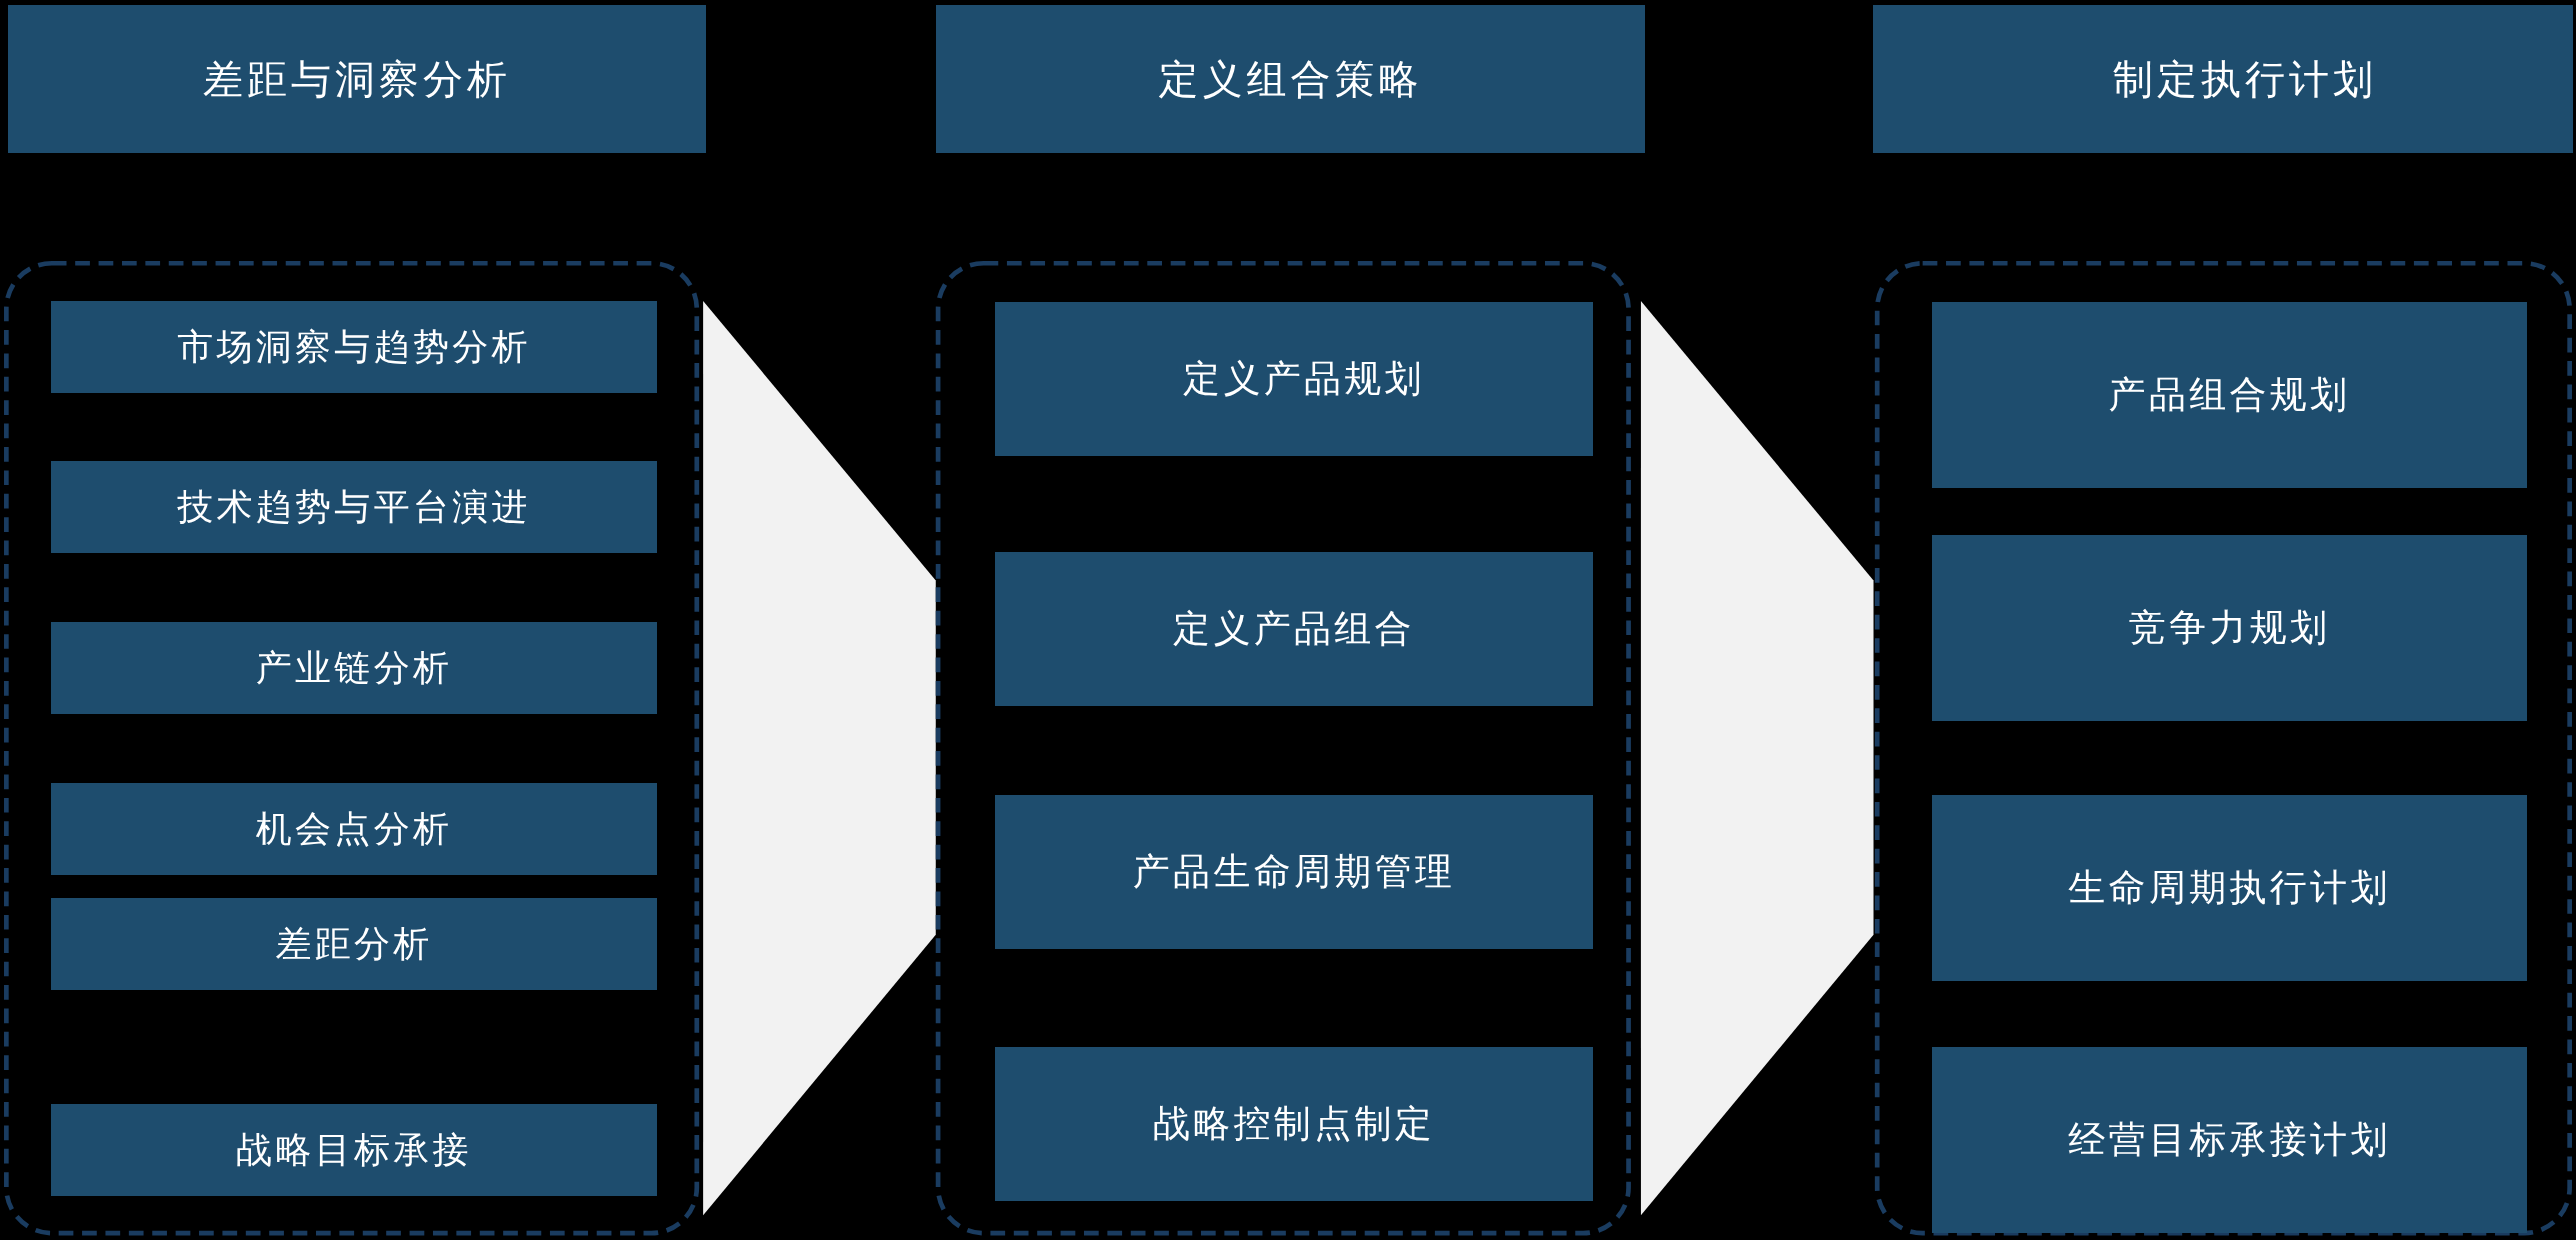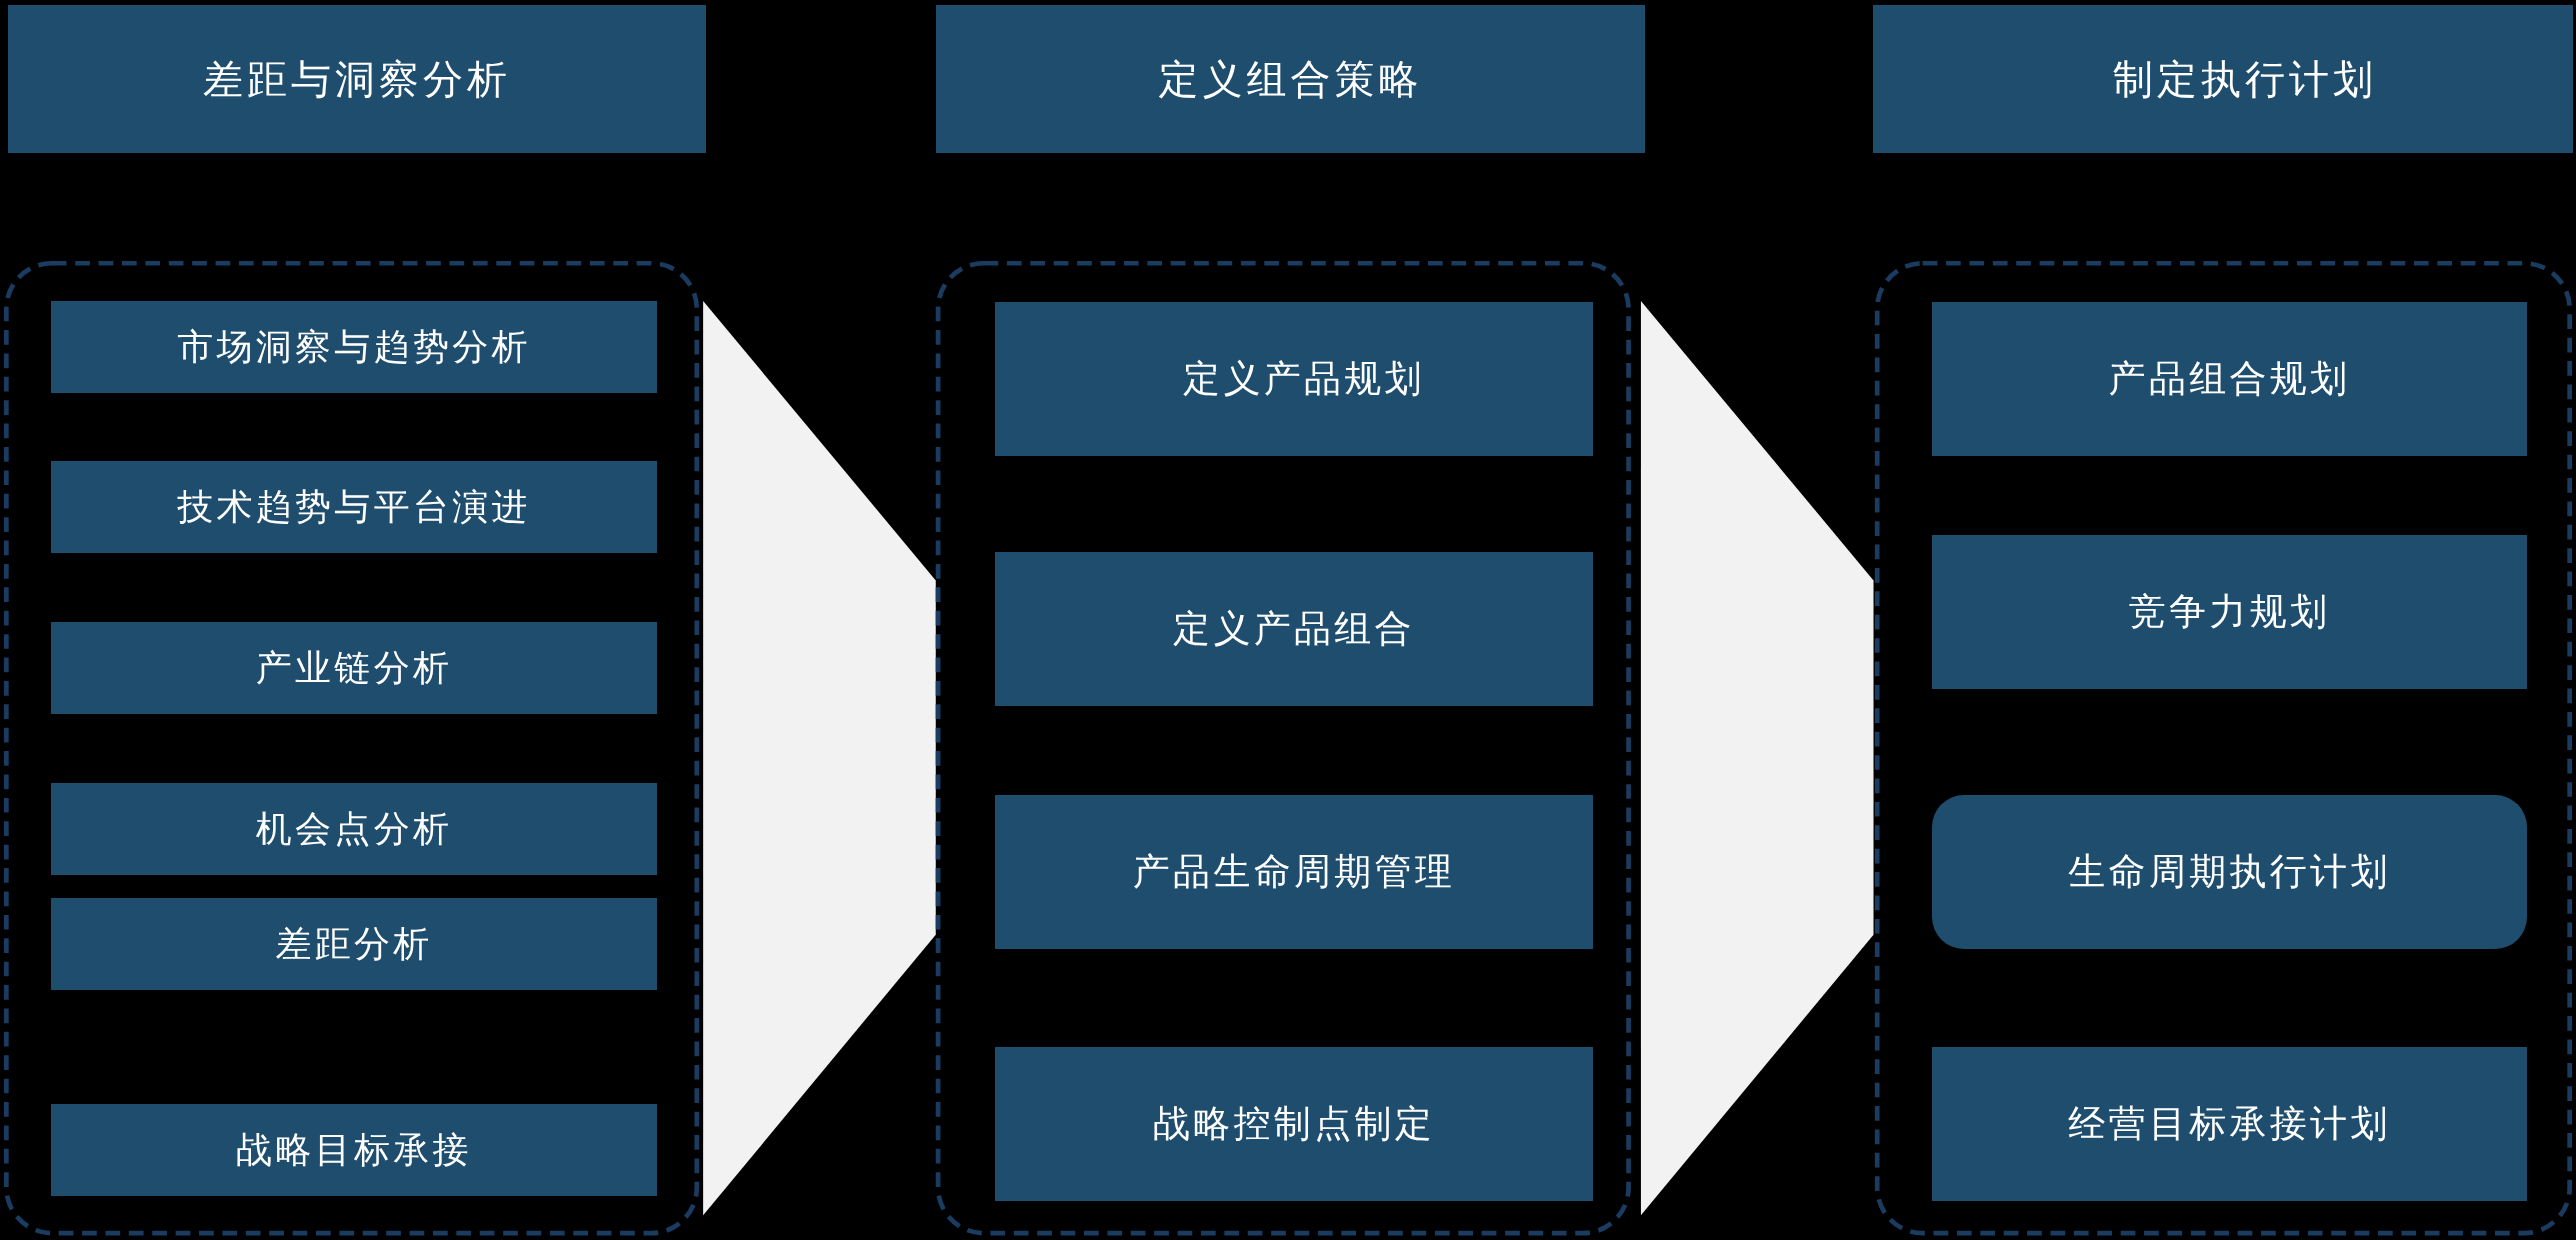--- a/index.html
+++ b/index.html
@@ -23,21 +23,21 @@
     display:flex;align-items:center;justify-content:center;
     font-size:40px;letter-spacing:4px;font-weight:500;text-align:right;
   }
   .item{
     position:absolute;background:var(--box);color:var(--txt);
     display:flex;align-items:center;justify-content:center;
     letter-spacing:3.3px;font-weight:500;text-align:center;
   }
   .c1{left:51px;width:606px;height:92px;font-size:36px;}
   .c2{left:995px;width:598px;height:154px;font-size:37px;}
-  .c3{left:1932px;width:595px;height:154px;font-size:37px;}
+  .c3{left:1932px;width:595px;height:186px;font-size:37px;}
   .dashed-rect{fill:none;stroke:var(--dash);stroke-width:7;stroke-dasharray:22 13;}
   .arrow-poly{fill:var(--arrow);}
 </style>
 </head>
 <body>
 
 <div id="stage">
 
   <svg id="shape-layer" viewBox="0 0 3854 1856" xmlns="http://www.w3.org/2000/svg" aria-hidden="true">
     <polygon class="arrow-poly" points="1052,450 1400,868 1400,1398 1052,1818"></polygon>
@@ -58,17 +58,17 @@
   <div class="item c1" style="top:898px;">差距分析</div>
   <div class="item c1" style="top:1104px;">战略目标承接</div>
 
   <div class="item c2" style="top:302px;padding-left:20px;">定义产品规划</div>
   <div class="item c2" style="top:552px;">定义产品组合</div>
   <div class="item c2" style="top:795px;">产品生命周期管理</div>
   <div class="item c2" style="top:1047px;">战略控制点制定</div>
 
   <div class="item c3" style="top:302px;">产品组合规划</div>
   <div class="item c3" style="top:535px;">竞争力规划</div>
-  <div class="item c3" style="top:795px;border-radius:32px;">生命周期执行计划</div>
+  <div class="item c3" style="top:795px;">生命周期执行计划</div>
   <div class="item c3" style="top:1047px;">经营目标承接计划</div>
 
 </div>
 
 
 </body></html>

